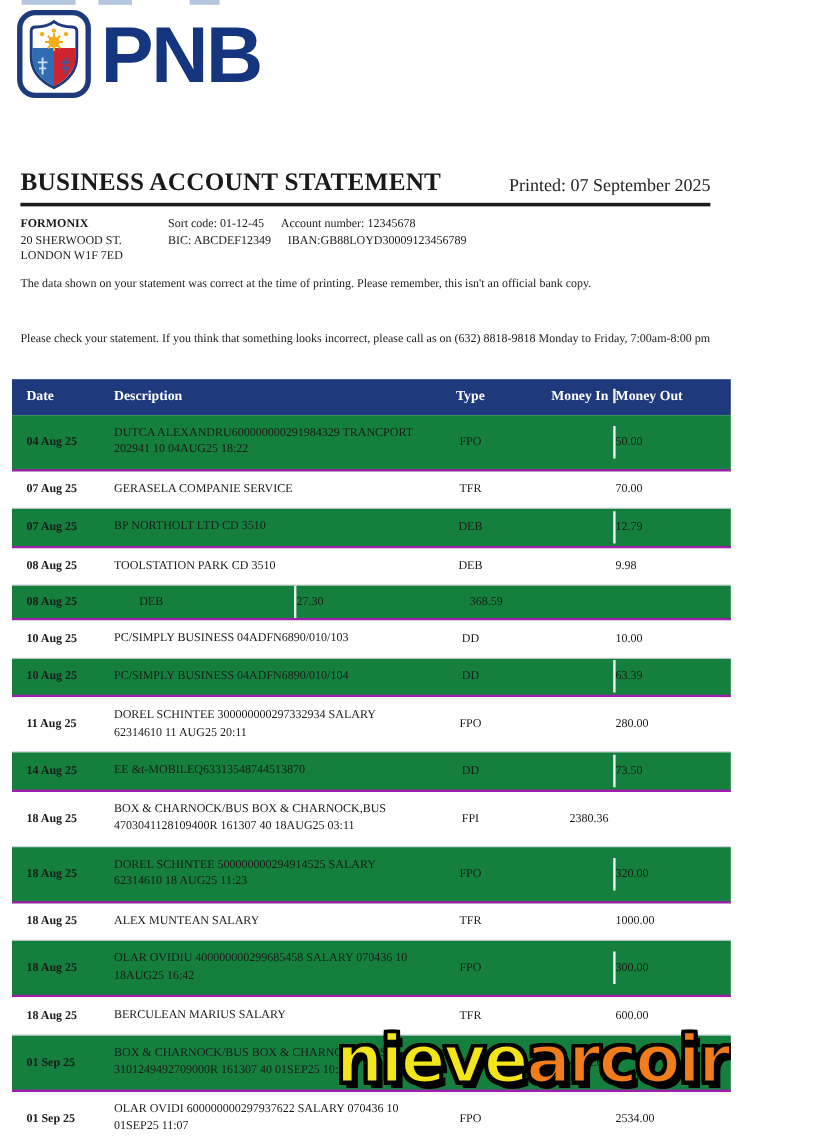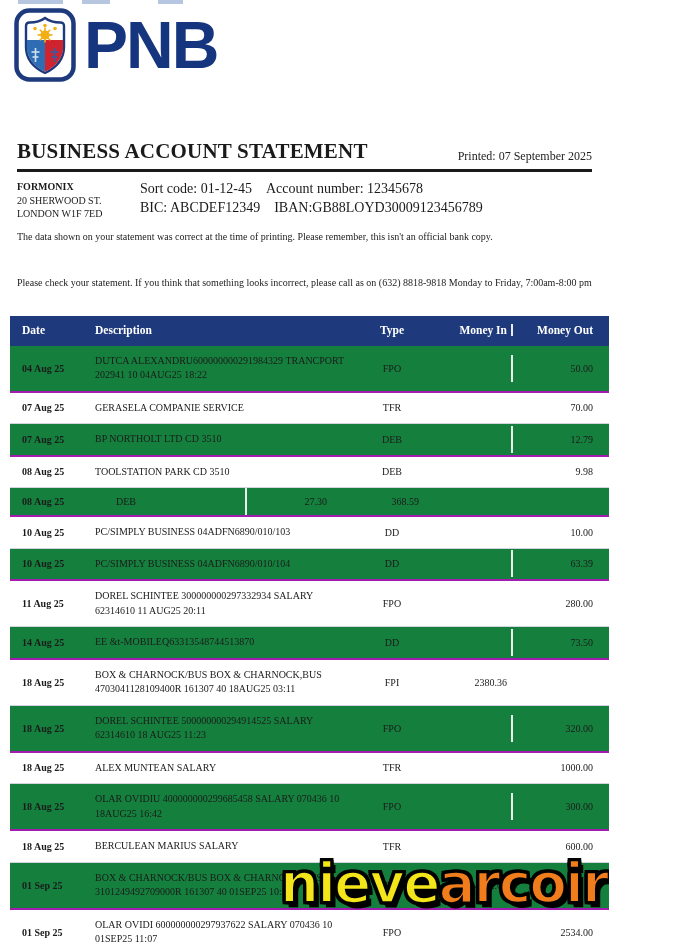--- a/index.html
+++ b/index.html
@@ -29,47 +29,47 @@
   }
 
   
   .title-band{
     position:absolute;left:17px;right:17px;top:139px;
     display:flex;justify-content:space-between;align-items:flex-end;
     border-bottom:3px solid #1b1b1b;
     padding-bottom:5px;
   }
   .doc-title{font-size:21px;font-weight:bold;letter-spacing:.2px;}
-  .printed{font-size:12px;color:#222;}
+  .printed{font-size:15px;color:#222;}
 
   
   .account-block{position:absolute;left:17px;top:180px;right:17px;display:flex;}
   .acct-left{width:123px;font-size:10px;line-height:1.35;}
   .acct-name{font-weight:bold;}
-  .acct-mid{font-size:14px;line-height:1.35;}
+  .acct-mid{font-size:10px;line-height:1.35;}
   .acct-mid .gap{display:inline-block;width:14px;}
 
   .note1{position:absolute;left:17px;top:231px;right:17px;font-size:10px;color:#222;}
   .note2{position:absolute;left:17px;top:277px;right:17px;font-size:10px;color:#222;}
 
   
   .stmt-table{position:absolute;left:10px;top:316px;width:665px;font-size:10px;}
   .thead{
     display:flex;align-items:center;
     background:#1f3a7c;color:#fff;font-weight:bold;font-size:11.5px;
     padding:6px 16px 7px 0;
   }
   .trow{display:flex;align-items:center;border-bottom:1px solid #d3d2de;background:#fff;}
   .trow.alt{background:#15803d;border-bottom:2px solid #a21caf;}
   .trow > div{padding-top:8px;padding-bottom:8px;}
   .col-date{width:73px;padding-left:12px;font-weight:bold;flex:none;}
   .col-desc{width:258px;padding-right:8px;flex:none;line-height:1.45;}
   .col-type{width:62px;text-align:center;flex:none;}
   .col-in{width:84px;text-align:right;padding-right:4px;flex:none;}
-  .col-out{width:80px;text-align:right;padding-right:14px;flex:none;border-left:2px solid rgba(255,255,255,.9);}
+  .col-out{width:80px;padding-right:14px;flex:none;border-left:2px solid rgba(255,255,255,.9);}
   .col-bal{width:78px;text-align:right;padding-right:8px;flex:none;}
   .thead .col-date,.thead .col-desc{font-weight:bold;}
 
   
   .watermark{
     position:absolute;left:280px;top:856px;
     font-family:"DejaVu Sans", sans-serif;
     font-weight:800;font-size:55px;line-height:1;
     letter-spacing:-2px;white-space:nowrap;z-index:5;
     -webkit-text-stroke:2.5px #000;

